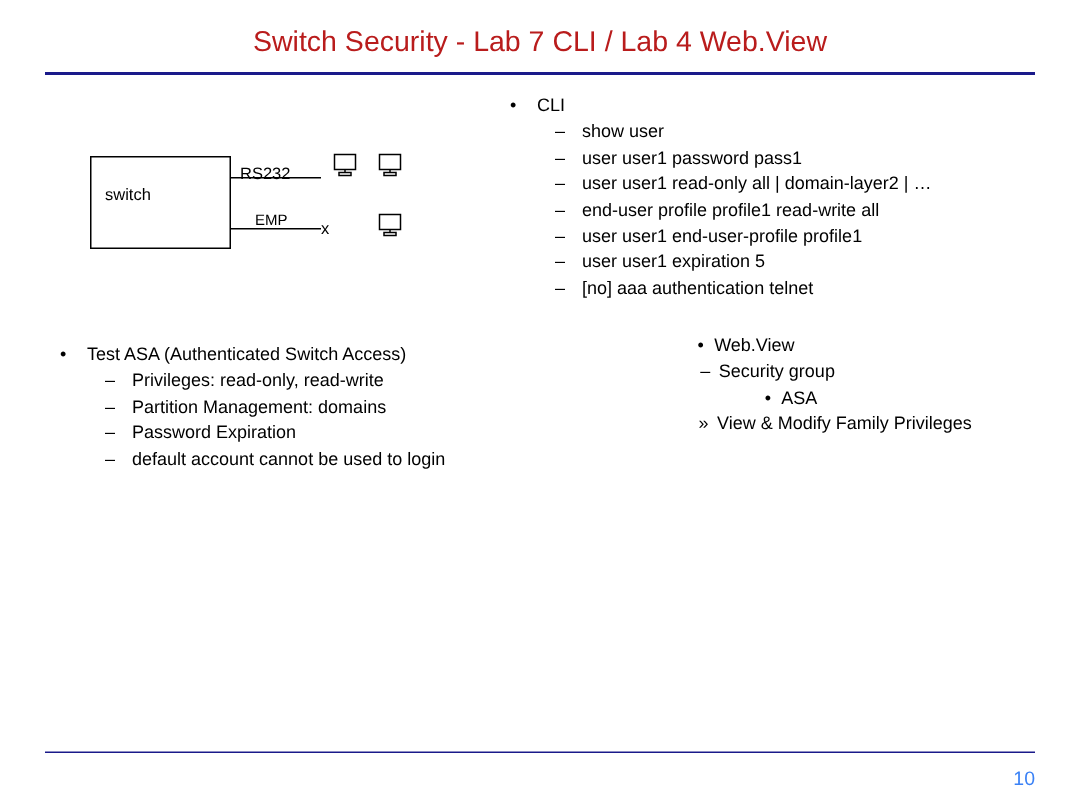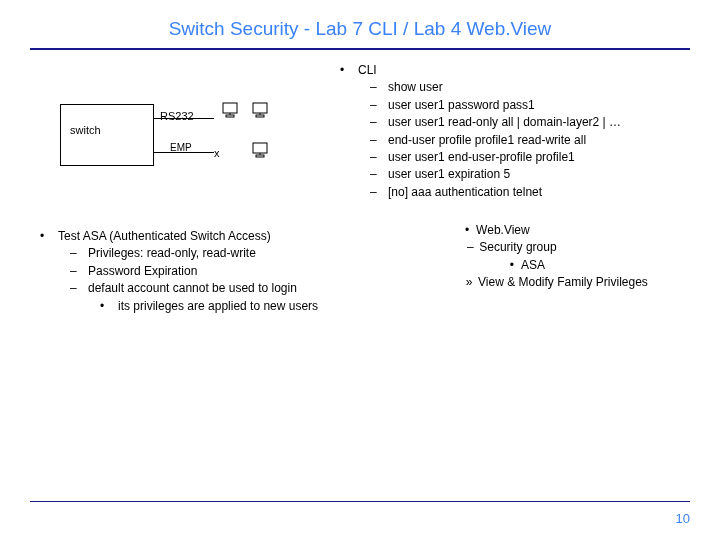--- a/index.html
+++ b/index.html
@@ -7,21 +7,21 @@
     width: 720px;
     height: 540px;
     font-family: Arial, sans-serif;
     background: #fff;
     position: relative;
     overflow: hidden;
   }
   .title {
     text-align: center;
     font-size: 19px;
-    color: #3b82f6;
+    color: #b91c1c;
     padding: 18px 0 8px 0;
   }
   .hr {
     margin: 0 30px;
     border: none;
     border-top: 2px solid #1a1a8a;
   }
   .content {
     position: relative;
     padding: 20px 30px 0 30px;
@@ -213,22 +213,22 @@
       <li class="d2">Security group</li>
       <li class="b3">ASA</li>
       <li class="a5">View &amp; Modify Family Privileges</li>
     </ul>
   </div>
 
   <div class="asa-block">
     <ul>
       <li class="b1">Test ASA (Authenticated Switch Access)</li>
       <li class="d2">Privileges: read-only, read-write</li>
+      <li class="d2">Partition Management: domains</li>
       <li class="d2">Password Expiration</li>
       <li class="d2">default account cannot be used to login</li>
-      <li class="b3">its privileges are applied to new users</li>
     </ul>
   </div>
 
 </div>
 
 <div class="bottom-line"></div>
 <div class="pagenum">10</div>
 
 </body></html>

